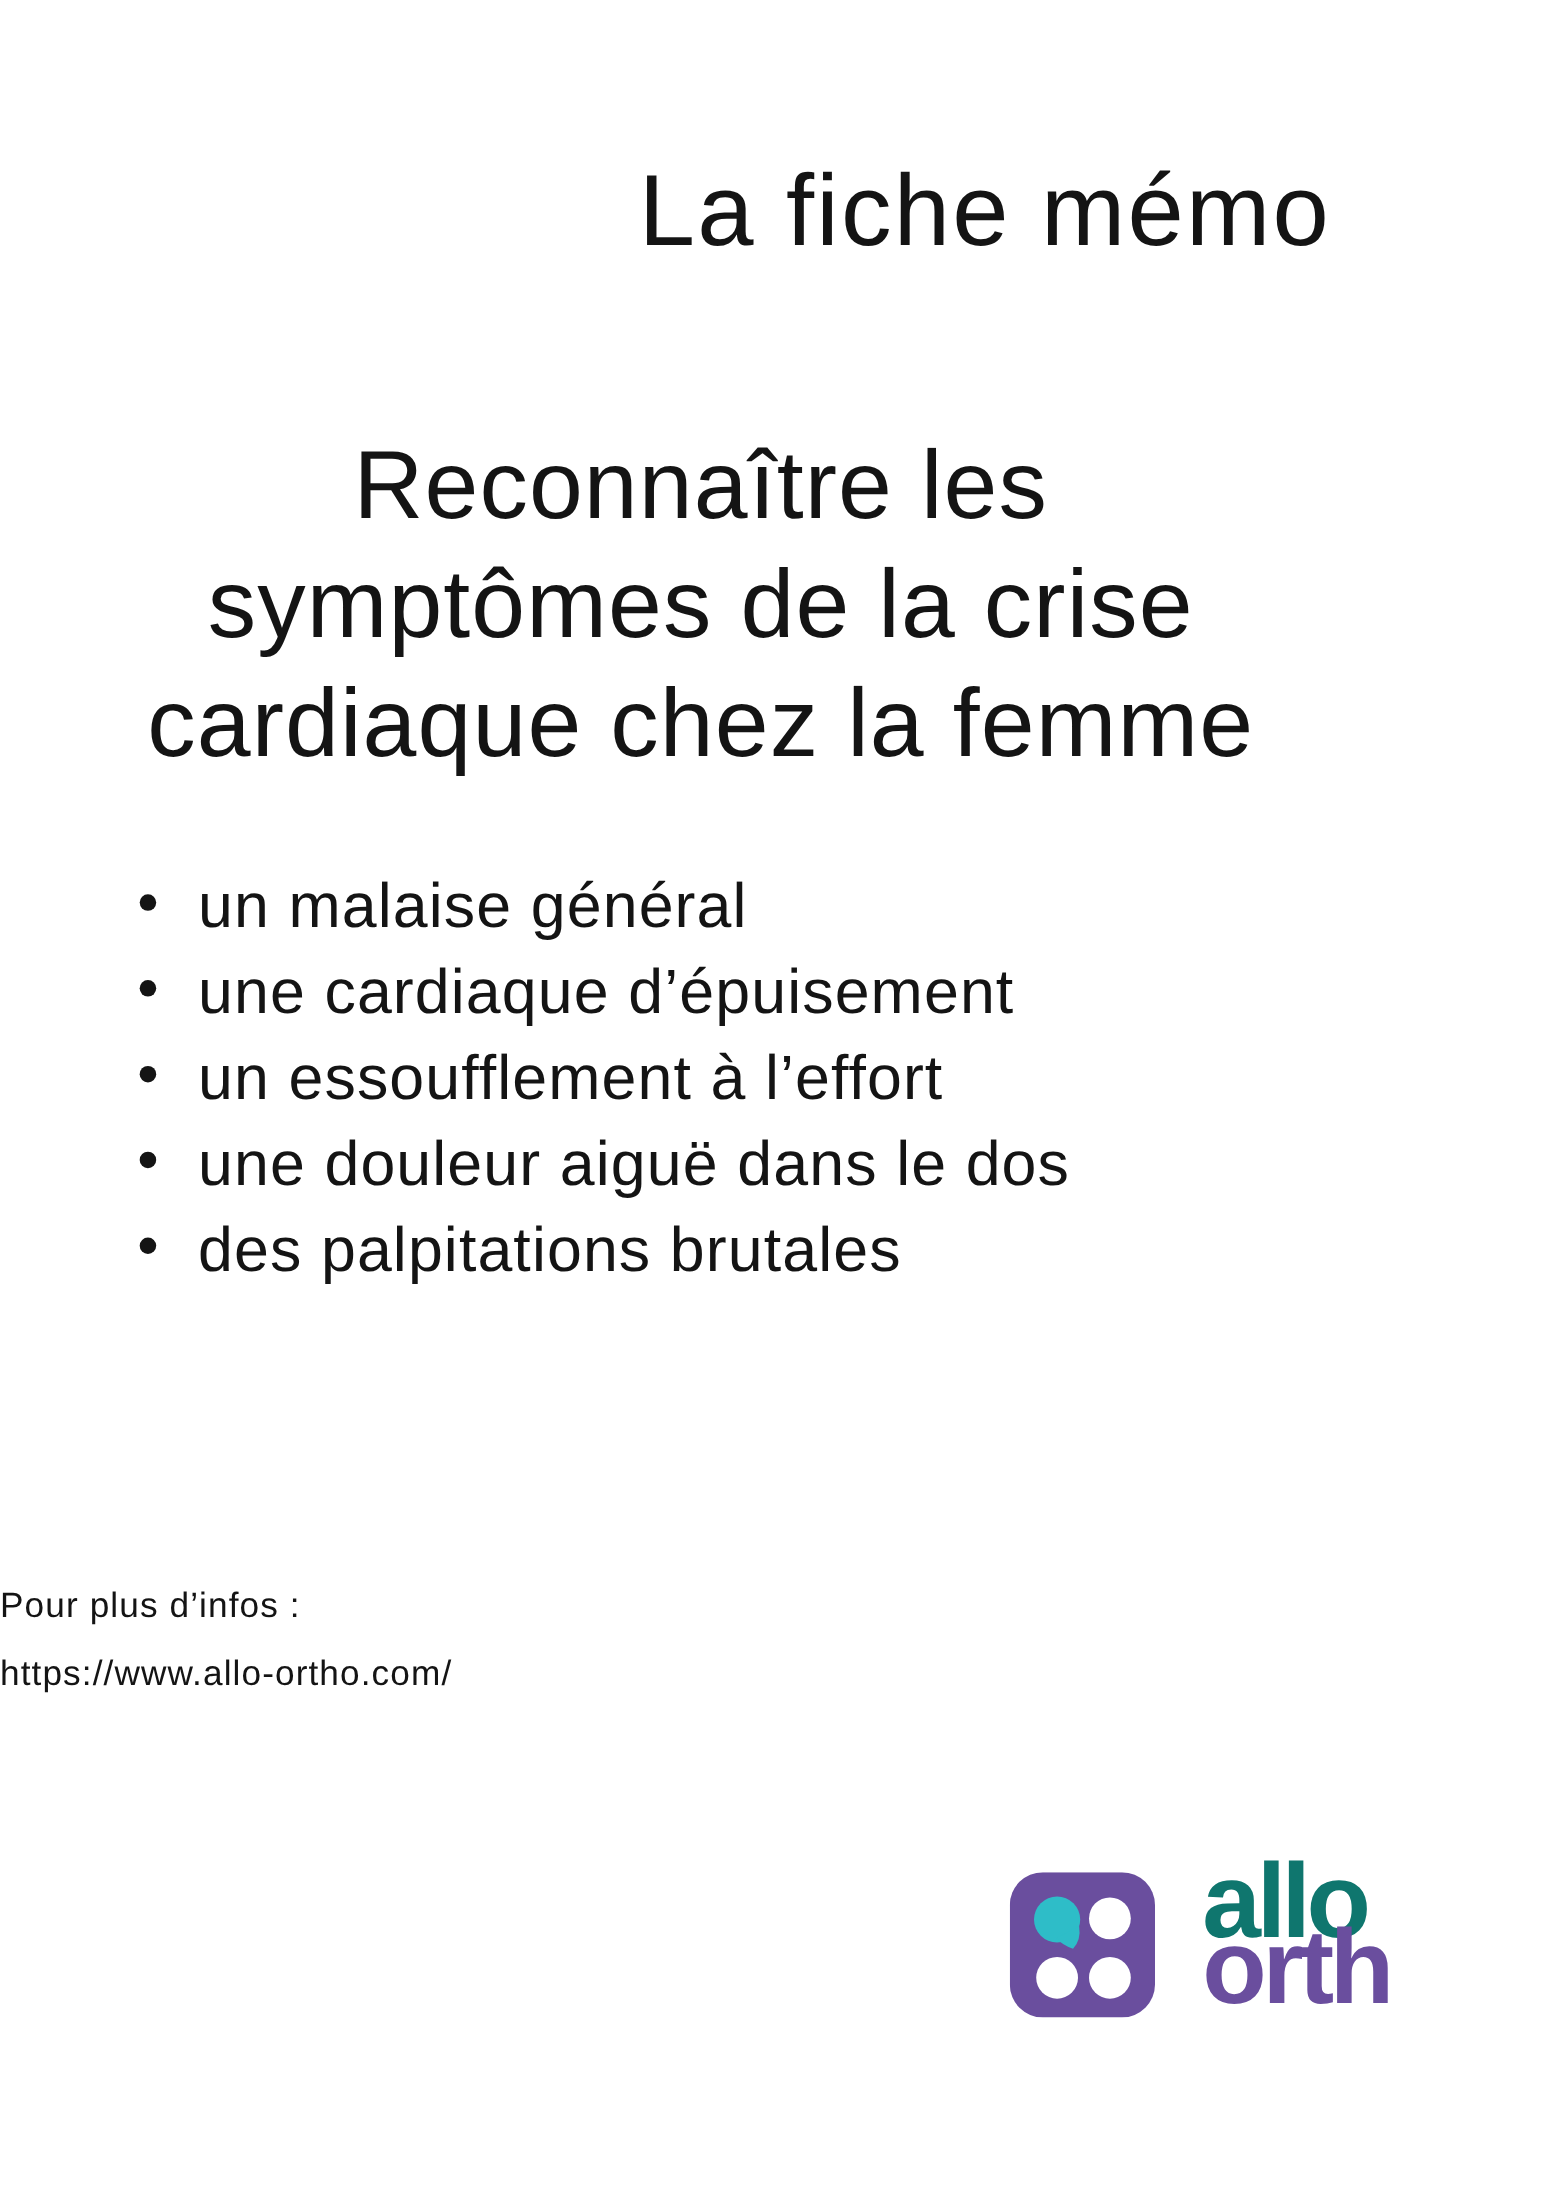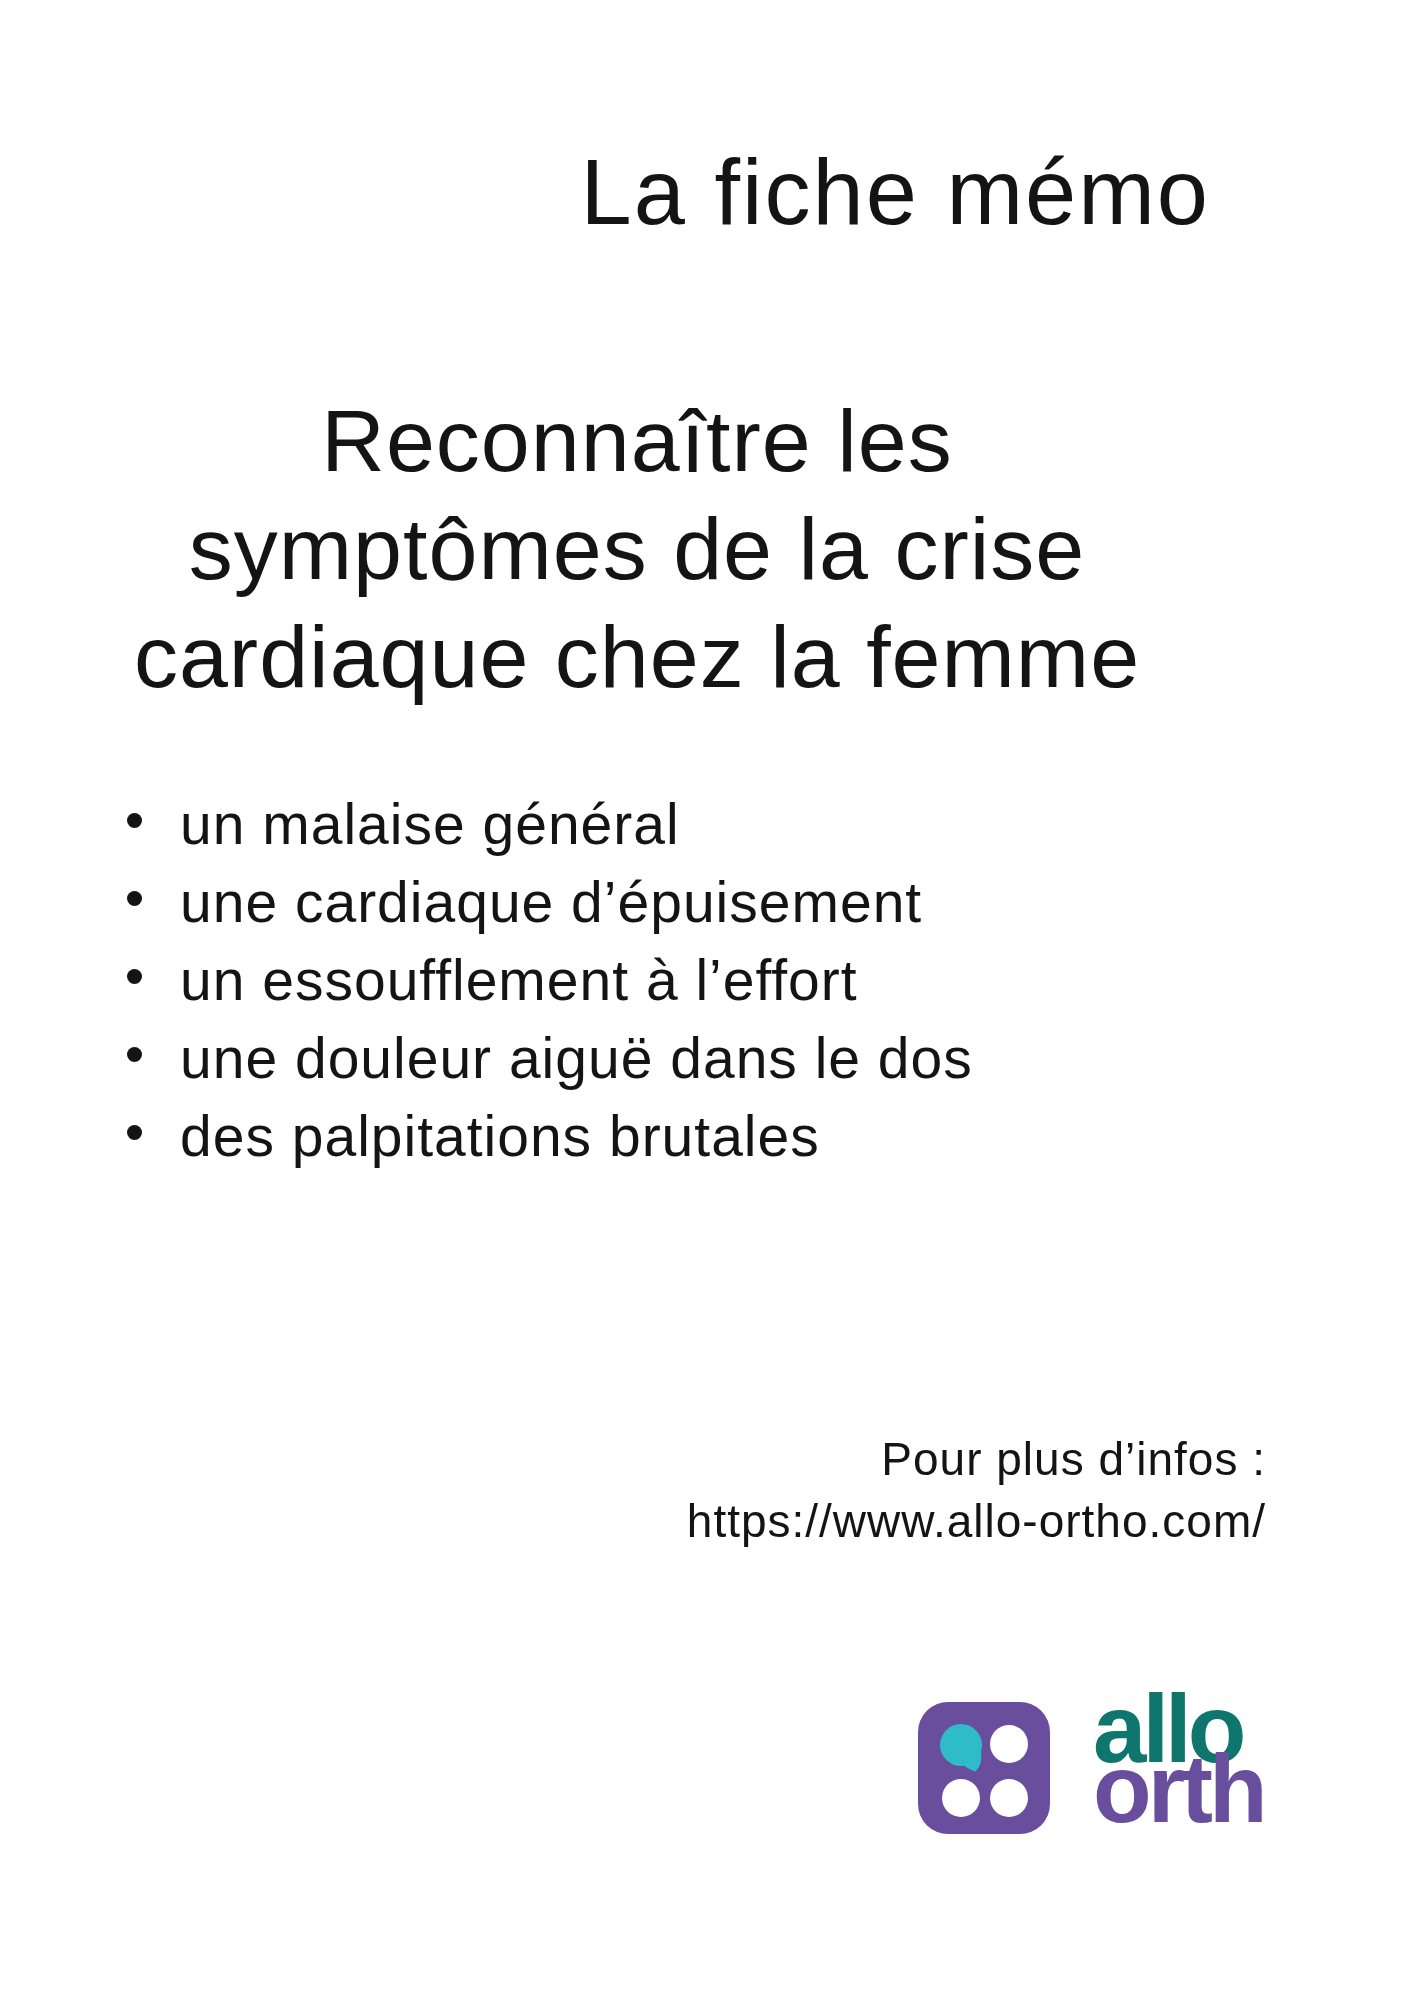--- a/index.html
+++ b/index.html
@@ -71,22 +71,22 @@
     border-radius: 50%;
     background: #141414;
   }
 
   
   .footer {
     position: absolute;
     top: 1428px;
     left: 0;
     width: 100%;
-    text-align: right;
-    font-size: 46px;
+    text-align: left;
+    font-size: 32px;
     line-height: 62px;
     letter-spacing: 1px;
   }
   .footer .url { display: block; }
 
   
   .logo {
     position: absolute;
     left: 918px;
     top: 1699px;

